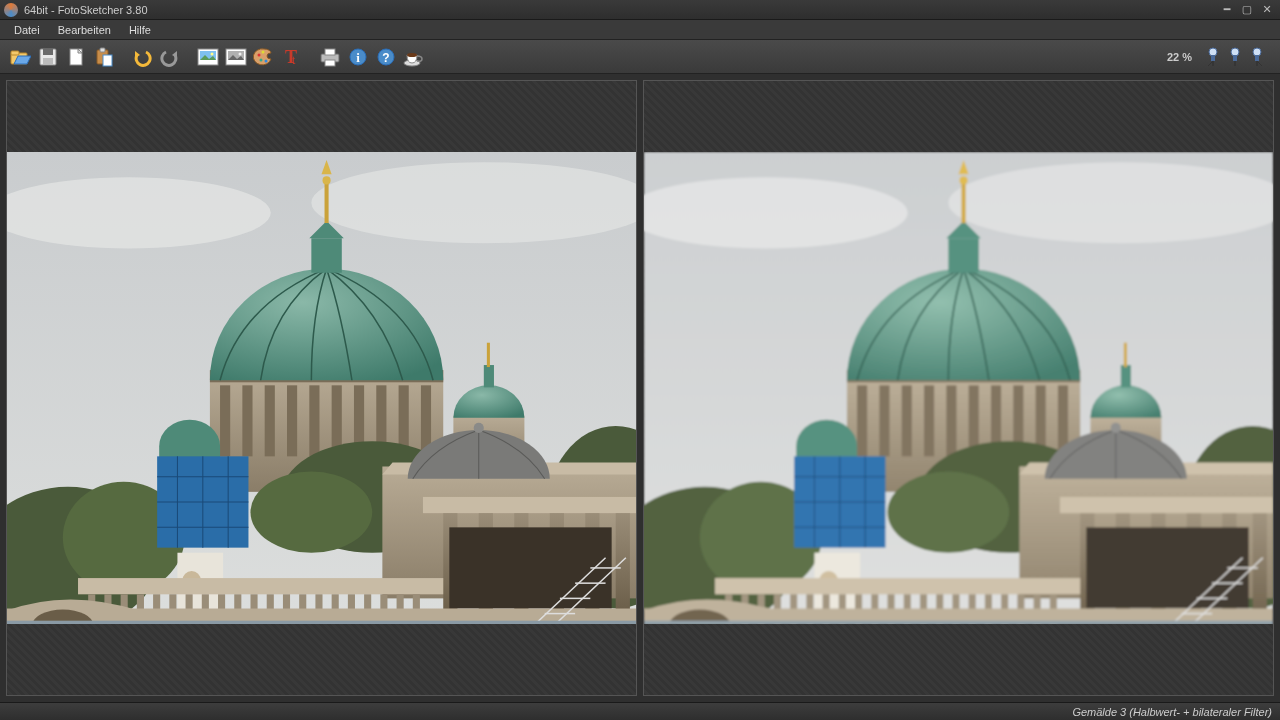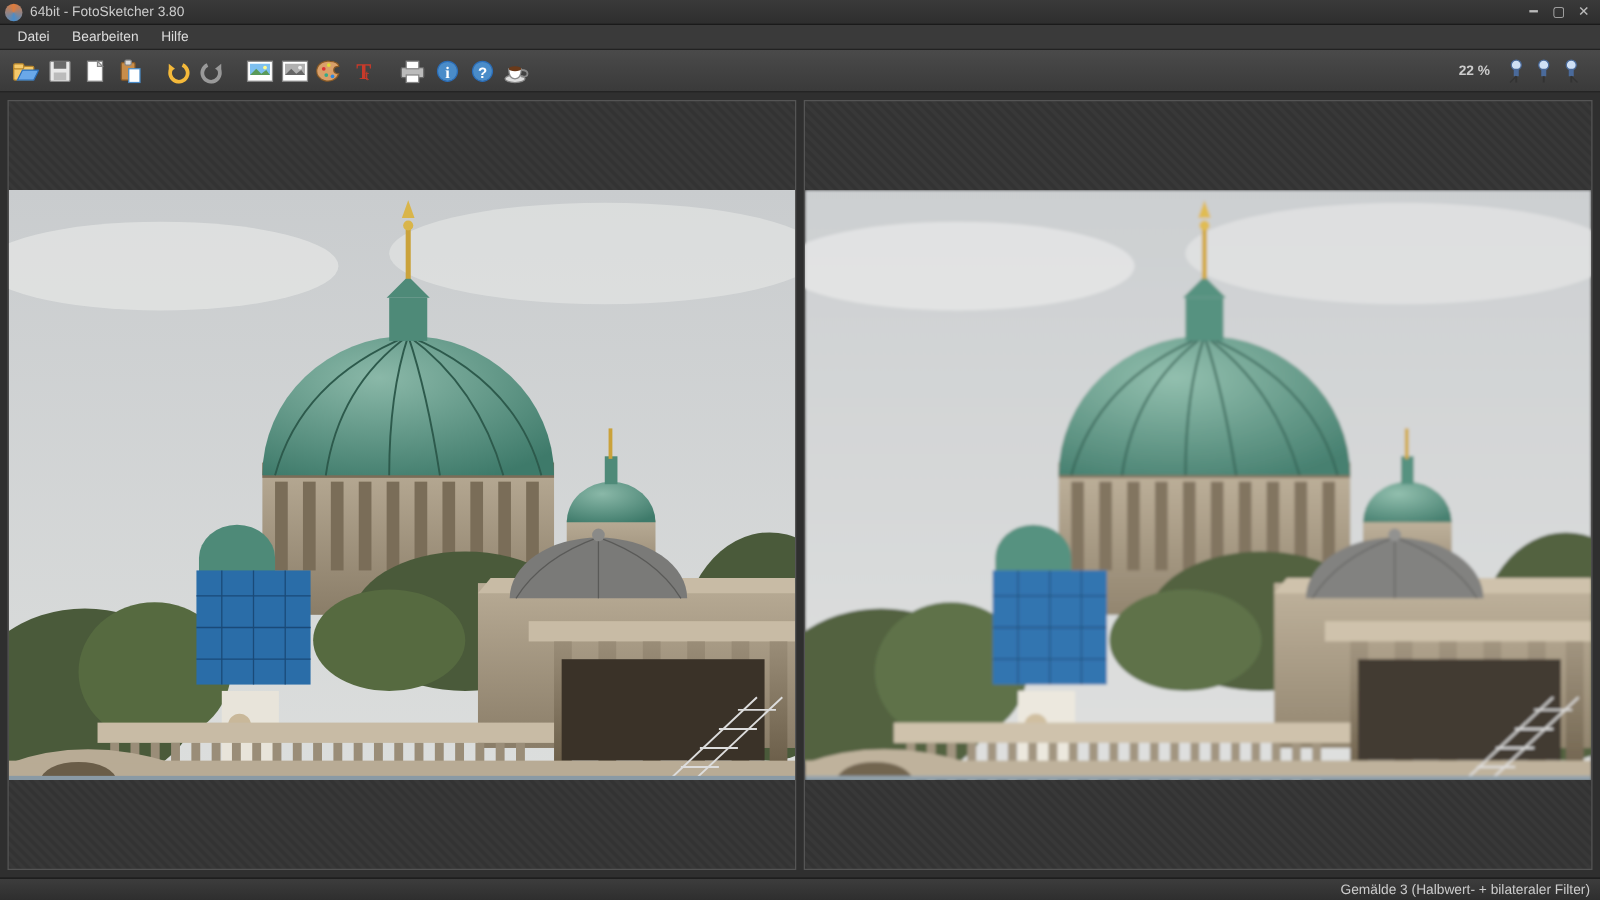--- a/index.html
+++ b/index.html
@@ -19,21 +19,21 @@
   .pins{display:flex;gap:4px;padding-right:6px;}
   .pin{width:18px;height:20px;}
   .workspace{flex:1;display:flex;gap:6px;padding:6px;background:#2f2f2f;}
   .panel{flex:1;position:relative;border:1px solid #555;
     background-color:#333;
     background-image:repeating-linear-gradient(45deg,#333 0 3px,#383838 3px 6px);
     background-size:8px 8px;
     display:flex;align-items:center;justify-content:center;overflow:hidden;}
   .panel svg{width:100%;max-height:100%;}
   .statusbar{height:18px;background:linear-gradient(#3d3d3d,#2e2e2e);display:flex;align-items:center;padding:0 8px;color:#ccc;font-size:11px;border-top:1px solid #1a1a1a;}
-  .statusbar .right{margin-left:auto;}
+  .statusbar .right{margin-left:auto;font-style:italic;}
 </style>
 </head>
 <body>
 
 <div class="window">
 
   <div class="titlebar">
     <div class="appicon"></div>
     <div class="title">64bit - FotoSketcher 3.80</div>
     <div class="winbtns">

